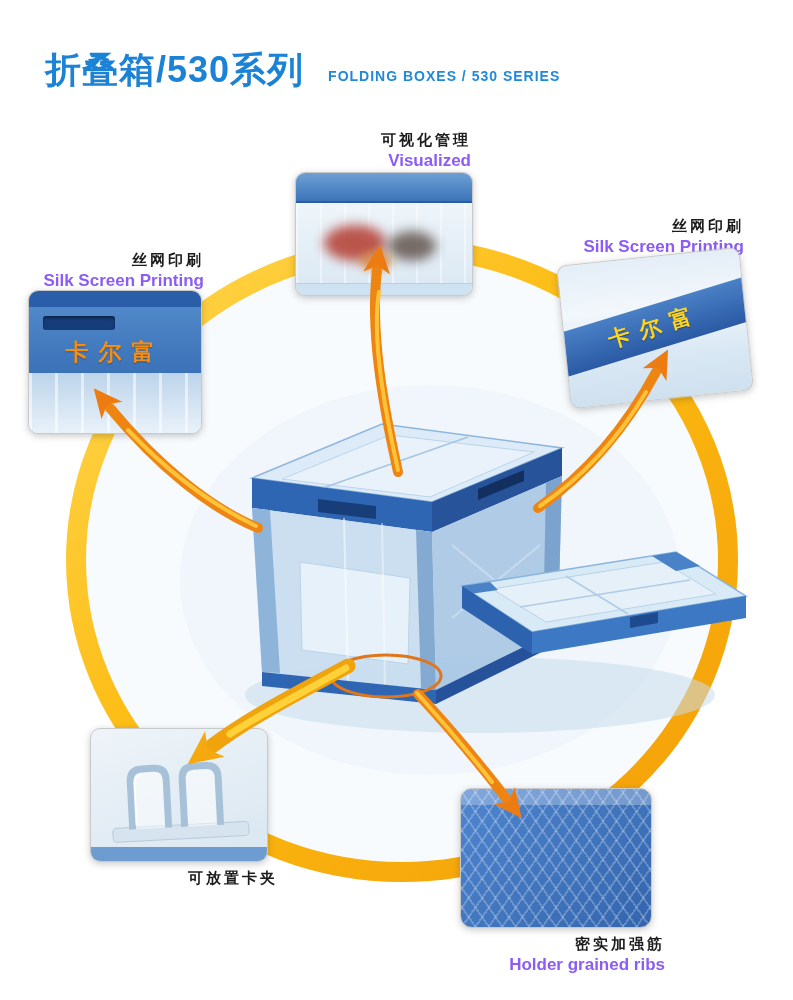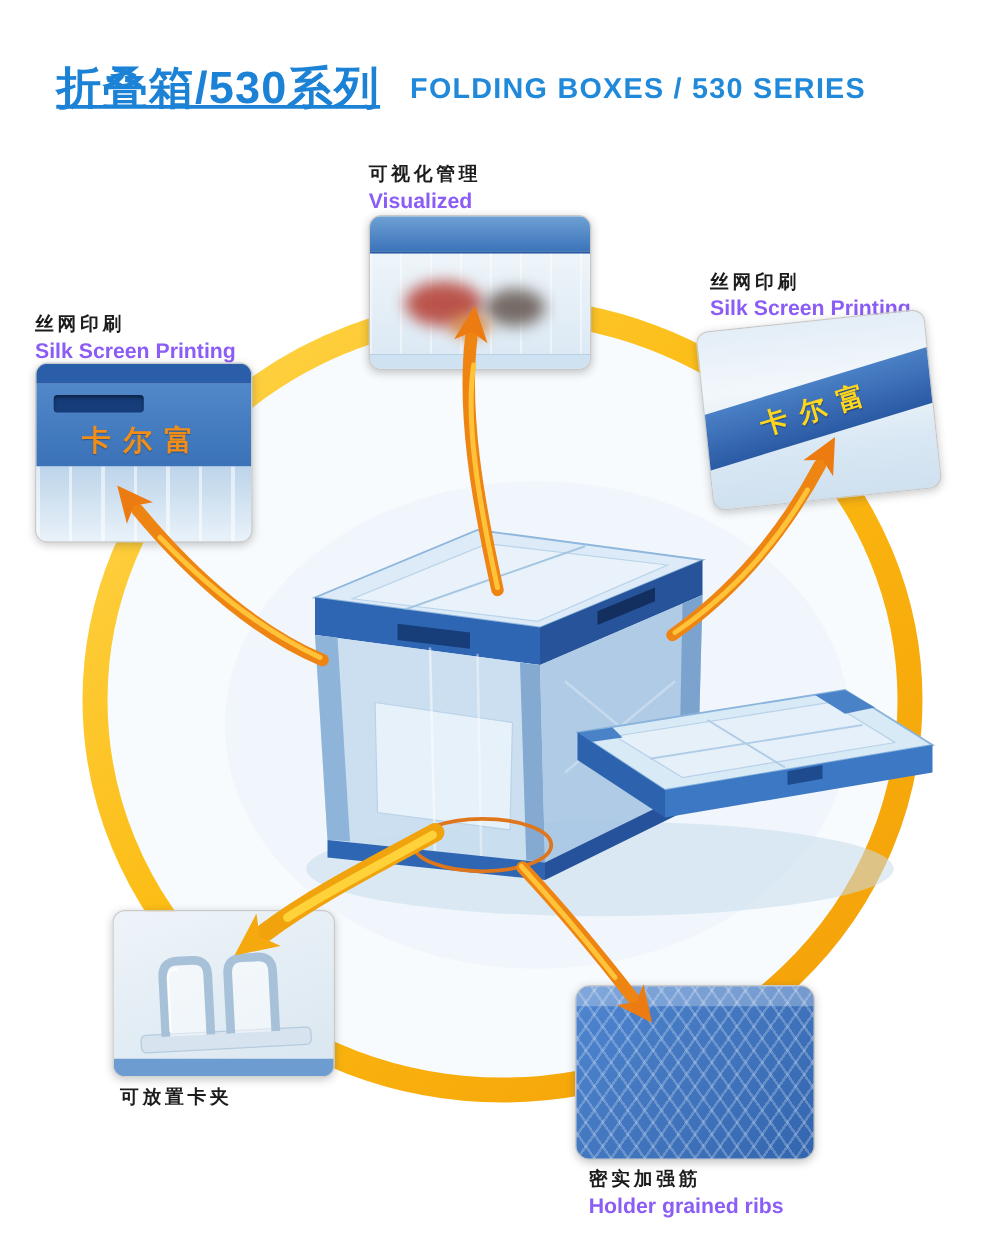--- a/index.html
+++ b/index.html
@@ -2,31 +2,31 @@
 <html><head>
 <meta charset="utf-8">
 <style>
   html,body{margin:0;padding:0;background:#ffffff;}
   body{width:793px;height:1000px;overflow:hidden;
        font-family:"Liberation Sans","DejaVu Sans",sans-serif;}
   .page{position:relative;width:793px;height:1000px;background:#ffffff;}
 
   
   .header{position:absolute;left:45px;top:52px;display:flex;align-items:flex-end;gap:24px;}
-  .title-cn{margin:0;font-size:36px;font-weight:800;color:#1b82d6;letter-spacing:1px;line-height:1;text-decoration:underline;}
-  .title-en{font-size:23px;font-weight:700;color:#2089da;letter-spacing:1px;padding-bottom:4px;}
+  .title-cn{margin:0;font-size:36px;font-weight:800;color:#1b82d6;letter-spacing:1px;line-height:1;}
+  .title-en{font-size:14px;font-weight:700;color:#2089da;letter-spacing:1px;padding-bottom:4px;}
 
   
   .layer{position:absolute;left:0;top:0;width:793px;height:1000px;pointer-events:none;}
   .ring-layer{z-index:1;}
   .product-layer{z-index:3;}
   .arrow-layer{z-index:4;}
 
   
-  .callout-label{position:absolute;z-index:2;text-align:left;}
+  .callout-label{position:absolute;z-index:2;text-align:right;}
   .label-cn{font-size:15px;font-weight:700;color:#1c1c1c;letter-spacing:3px;line-height:1.35;}
   .label-en{font-size:17px;font-weight:700;color:#8b5cf6;line-height:1.35;}
 
   
   .photo{position:absolute;z-index:2;border:1px solid #c9c9c9;border-radius:10px;overflow:hidden;
          box-shadow:0 2px 7px rgba(60,60,60,.28);background:#eef4fa;}
 
   
   .photo-top{left:295px;top:172px;width:176px;height:122px;}
   .photo-top .rim{height:28px;background:linear-gradient(180deg,#6ea0d4,#3c74ba);border-bottom:2px solid #2a5ca3;}
@@ -70,22 +70,22 @@
       background-image:
         repeating-linear-gradient(55deg,rgba(255,255,255,.22) 0 2px,rgba(255,255,255,0) 2px 11px),
         repeating-linear-gradient(-55deg,rgba(255,255,255,.22) 0 2px,rgba(255,255,255,0) 2px 11px),
         linear-gradient(135deg,#4f86cf 0%,#3365ae 100%);}
   .photo-br .sheen{height:16px;background:rgba(255,255,255,.28);}
 
   
   .label-top{left:295px;top:130px;width:176px;}
   .label-right{left:568px;top:216px;width:176px;}
   .label-left{left:28px;top:250px;width:176px;}
-  .label-bl{left:96px;top:868px;width:200px;}
-  .label-br{left:471px;top:934px;width:220px;}
+  .label-bl{left:78px;top:868px;width:200px;}
+  .label-br{left:445px;top:934px;width:220px;}
 </style>
 </head>
 <body>
 
 <div class="page">
 
   <div class="header">
     <h1 class="title-cn">折叠箱/530系列</h1>
     <span class="title-en">FOLDING BOXES / 530 SERIES</span>
   </div>

